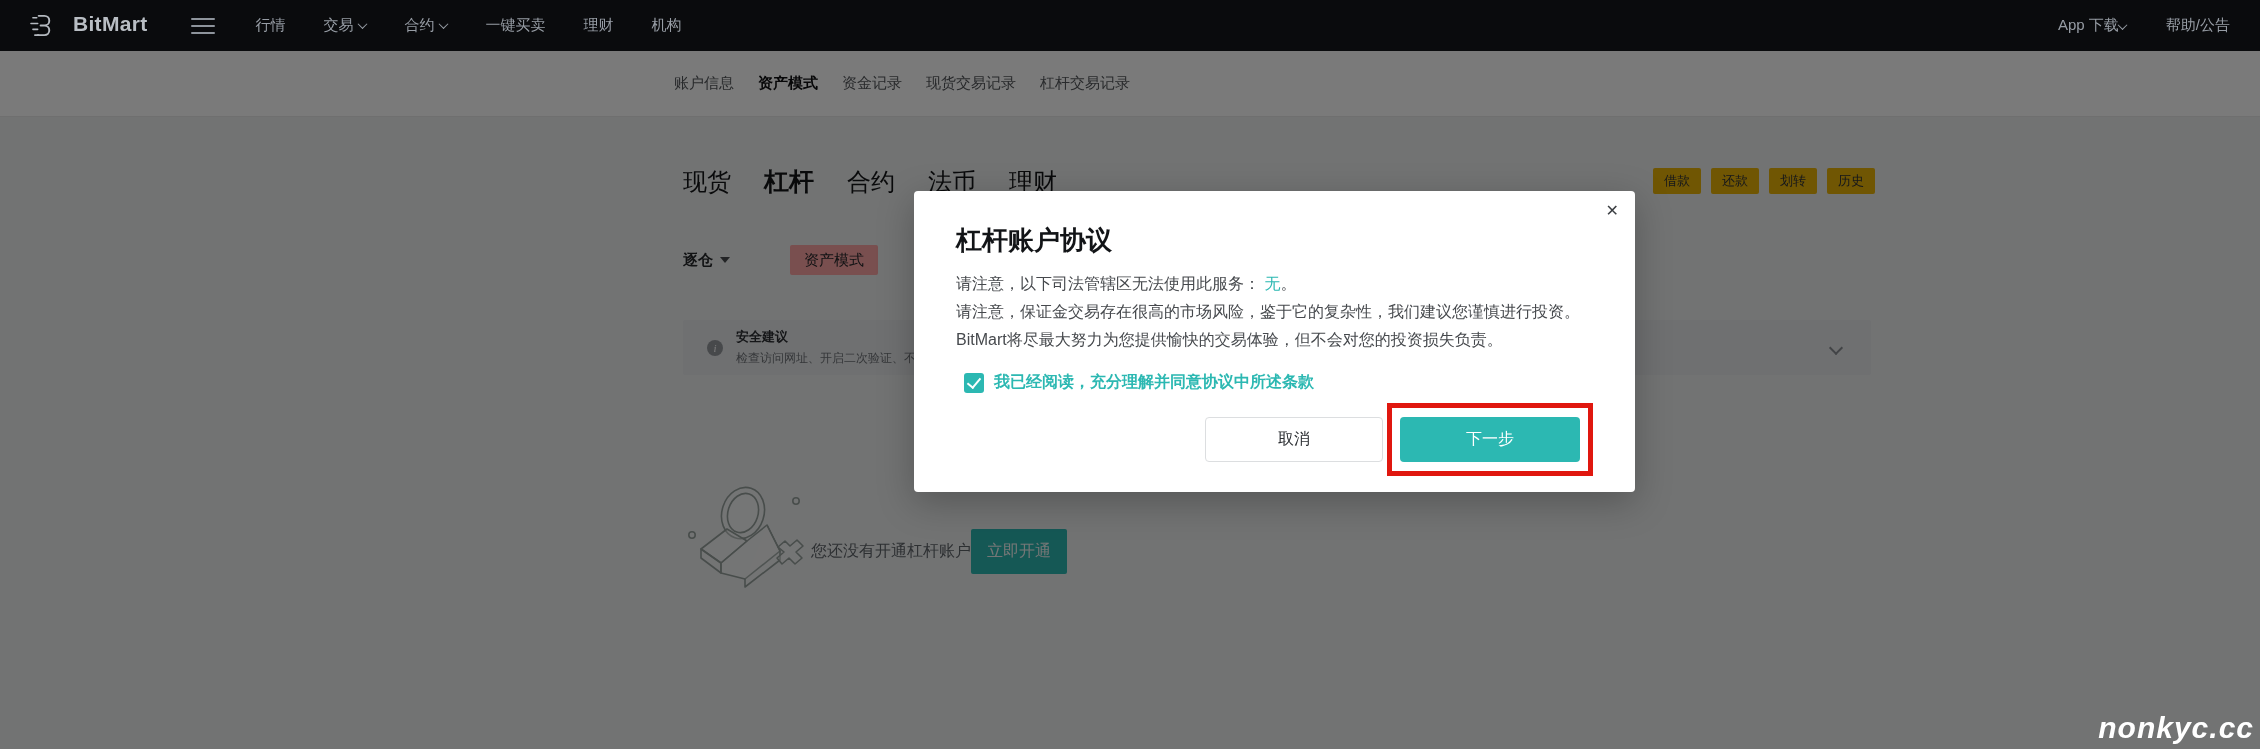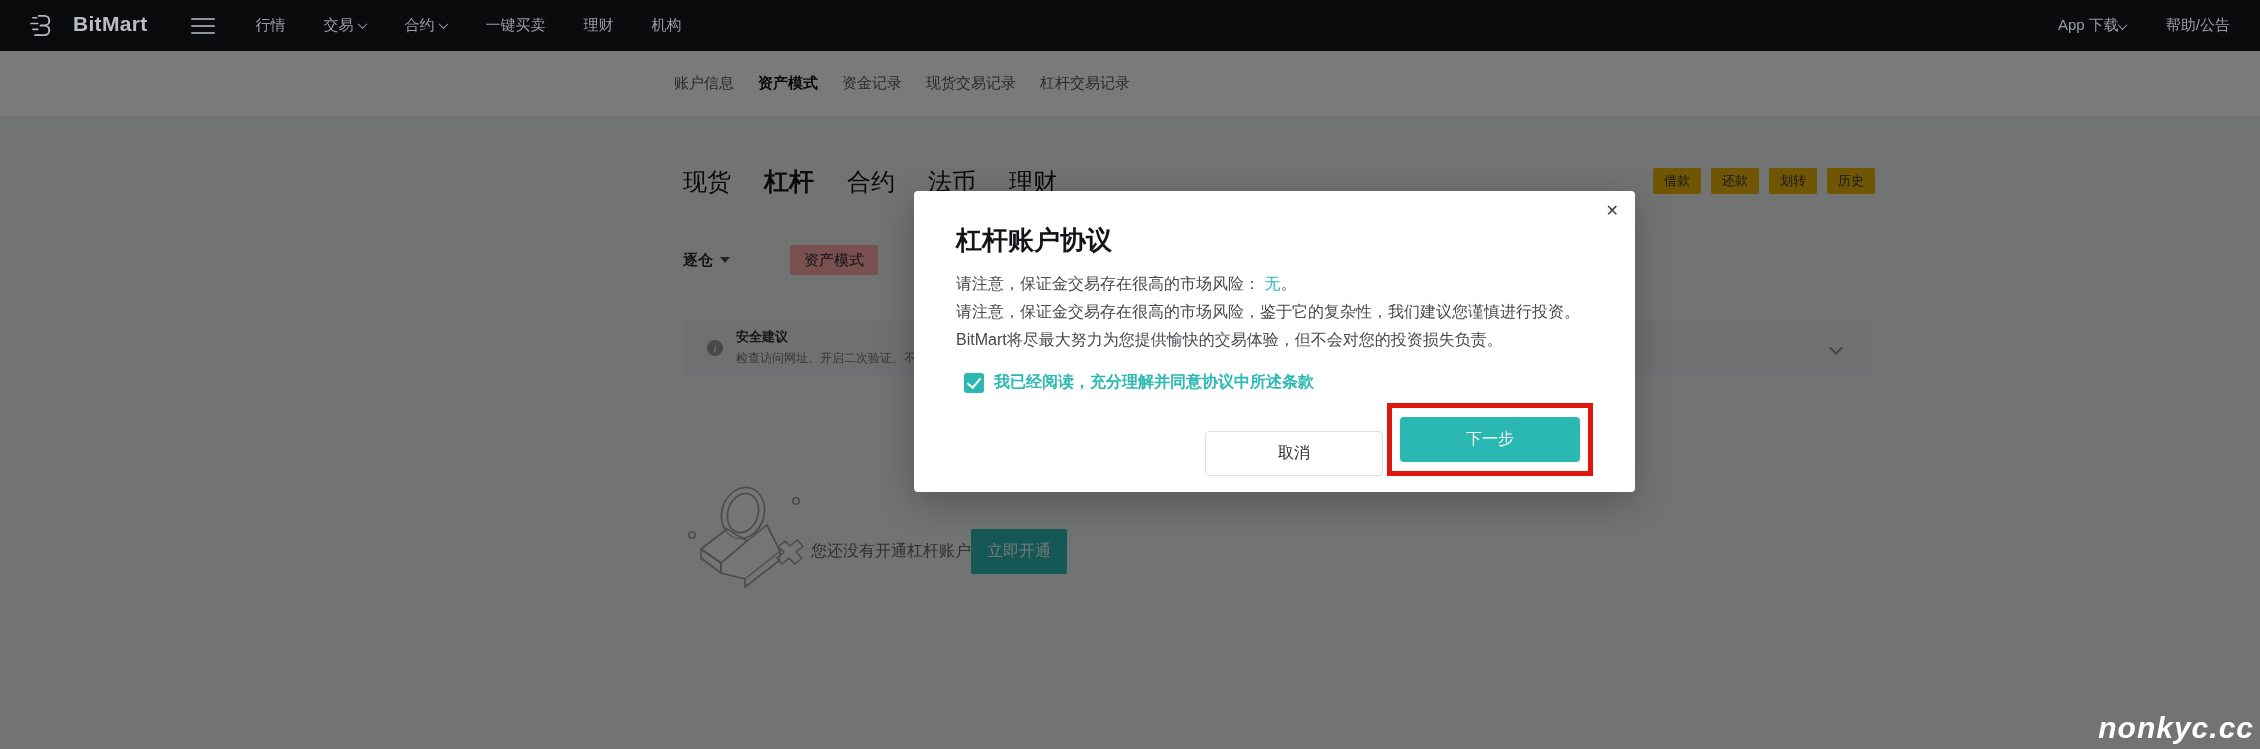--- a/index.html
+++ b/index.html
@@ -71,21 +71,21 @@
     background:none; border:none; font-family:inherit; }
   .modal-title { font-size:26px; font-weight:bold; color:#121417; margin-top:2px; }
   .modal-body { margin-top:12px; font-size:16px; line-height:28px; color:#46494d; }
   .modal-body p { margin:0; }
   .jur-link { color:#2CB8B2; cursor:pointer; }
   .agree-row { margin-top:18px; display:flex; align-items:center; gap:10px; cursor:pointer;margin-left:8px; }
   .checkbox { width:20px; height:20px; border-radius:3px; background:#2CB8B2; position:relative; flex-shrink:0; }
   .checkbox::after { content:""; position:absolute; left:6px; top:2.5px; width:6px; height:11px;
     border-right:2px solid #fff; border-bottom:2px solid #fff; transform:rotate(40deg); }
   .agree-label { color:#2CB8B2; font-size:16px; font-weight:bold; }
-  .modal-actions { margin-top:10px; display:flex; justify-content:flex-end; align-items:flex-end; }
+  .modal-actions { margin-top:10px; display:flex; justify-content:flex-end; align-items:center; }
   .btn-cancel { width:178px; height:45px; background:#fff; border:1px solid #dcdee0; border-radius:4px;
     font-size:16px; color:#2c2f33; cursor:pointer; font-family:inherit; }
   .annotation-box { margin-left:4px; border:5px solid #E0170F; padding:9px 8px; }
   .btn-next { display:block; width:180px; height:45px; background:#2CB8B2; border:none; border-radius:4px;
     font-size:16px; color:#fff; cursor:pointer; font-family:inherit; }
 
   .watermark { position:absolute; right:6px; bottom:4px; z-index:30; color:#fff; font-size:30px;
     font-weight:bold; font-style:italic; letter-spacing:1px; }
 </style>
 </head>
@@ -205,21 +205,21 @@
 
     </div>
   </main>
 
   <div class="overlay"></div>
 
   <section class="modal">
     <button class="modal-close">✕</button>
     <h2 class="modal-title">杠杆账户协议</h2>
     <div class="modal-body">
-      <p><span>请注意，保证金交易存在很高的市场风险：</span> <span class="jur-link">无</span><span>。</span></p>
+      <p><span>请注意，以下司法管辖区无法使用此服务：</span> <span class="jur-link">无</span><span>。</span></p>
       <p>请注意，保证金交易存在很高的市场风险，鉴于它的复杂性，我们建议您谨慎进行投资。BitMart将尽最大努力为您提供愉快的交易体验，但不会对您的投资损失负责。</p>
     </div>
     <div class="agree-row">
       <span class="checkbox" role="checkbox" aria-checked="true"></span>
       <span class="agree-label">我已经阅读，充分理解并同意协议中所述条款</span>
     </div>
     <div class="modal-actions">
       <button class="btn-cancel">取消</button>
       <div class="annotation-box">
         <button class="btn-next">下一步</button>

